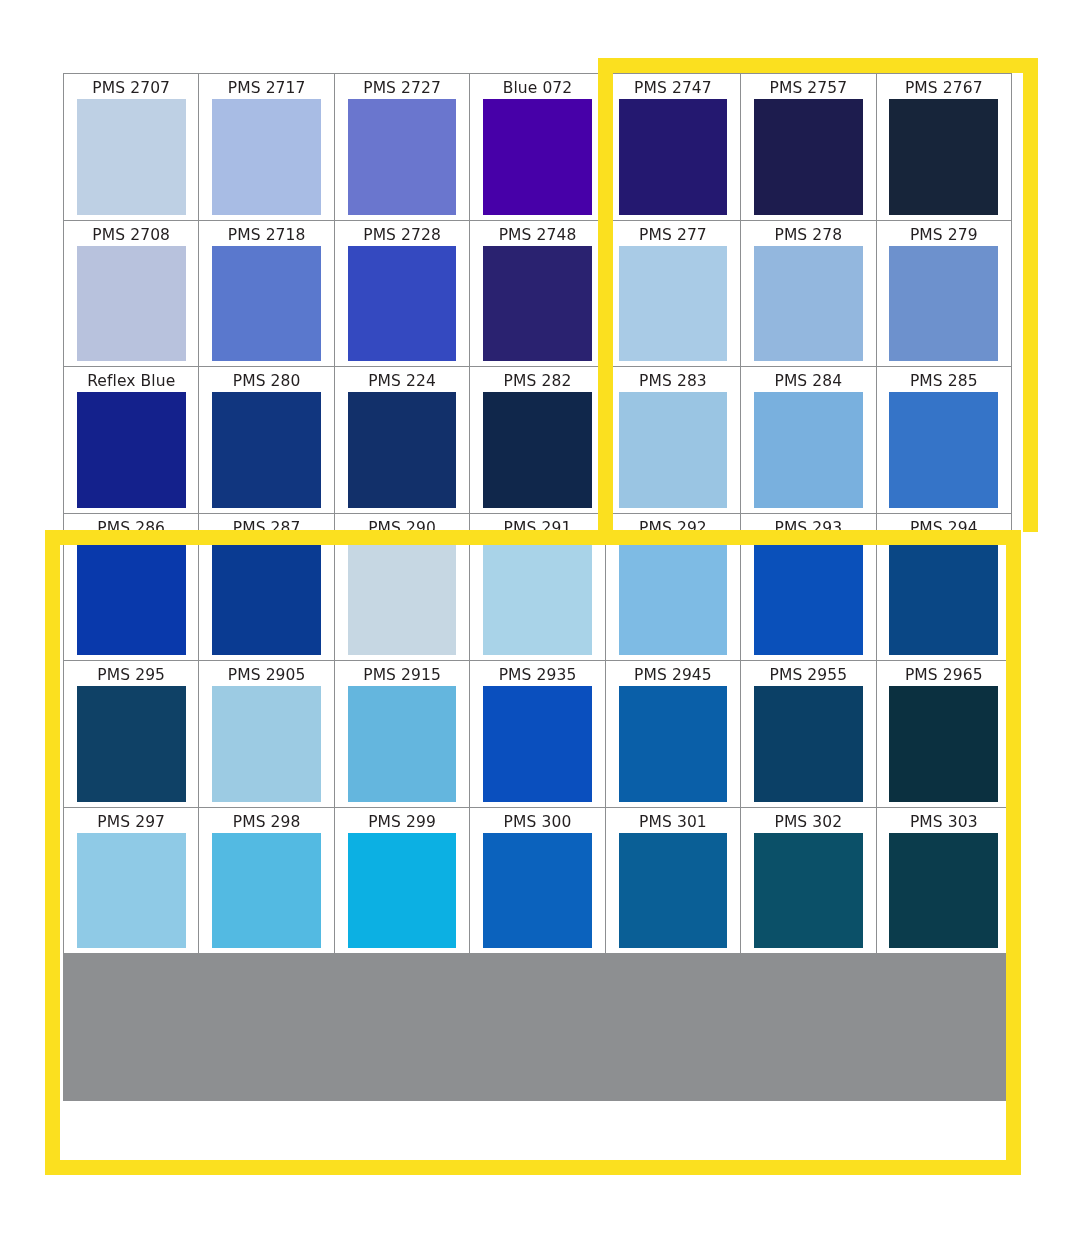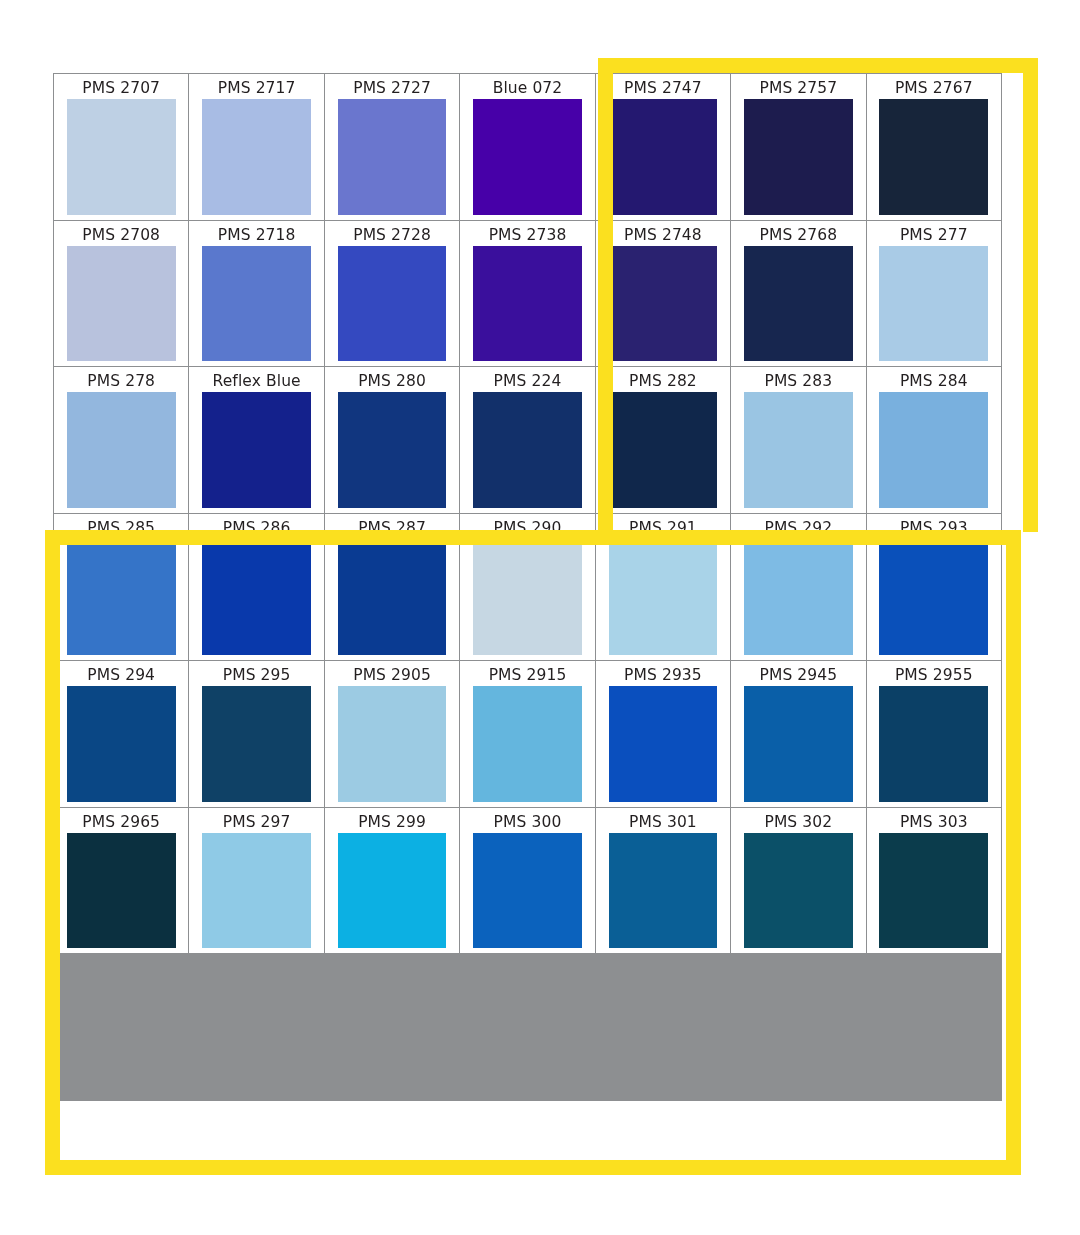--- a/index.html
+++ b/index.html
@@ -11,21 +11,21 @@
     width: 1080px;
     height: 1235px;
     font-family: "DejaVu Sans", "Liberation Sans", sans-serif;
     position: relative;
     overflow: hidden;
   }
 
   
   #chart-root {
     position: absolute;
-    left: 53px;
+    left: 63px;
     top: 73px;
     width: 949px;
     height: 1028px;
   }
   .grid {
     display: grid;
     grid-template-columns: repeat(7, 1fr);
     grid-template-rows: repeat(7, 1fr);
     width: 100%;
     height: 100%;
@@ -122,40 +122,36 @@
       </div>
       <div class="cell">
         <div class="cell-label">PMS 2718</div>
         <div class="cell-swatch" style="background: rgb(90, 120, 205);"></div>
       </div>
       <div class="cell">
         <div class="cell-label">PMS 2728</div>
         <div class="cell-swatch" style="background: rgb(52, 73, 192);"></div>
       </div>
       <div class="cell">
-        <div class="cell-label">PMS 2738</div>
-        <div class="cell-swatch" style="background: rgb(58, 15, 156);"></div>
-      </div>
-      <div class="cell">
         <div class="cell-label">PMS 2748</div>
         <div class="cell-swatch" style="background: rgb(42, 34, 112);"></div>
       </div>
       <div class="cell">
-        <div class="cell-label">PMS 2768</div>
-        <div class="cell-swatch" style="background: rgb(23, 38, 79);"></div>
-      </div>
-      <div class="cell">
         <div class="cell-label">PMS 277</div>
         <div class="cell-swatch" style="background: rgb(169, 203, 230);"></div>
       </div>
       <div class="cell">
         <div class="cell-label">PMS 278</div>
         <div class="cell-swatch" style="background: rgb(147, 183, 222);"></div>
       </div>
       <div class="cell">
+        <div class="cell-label">PMS 279</div>
+        <div class="cell-swatch" style="background: rgb(109, 145, 205);"></div>
+      </div>
+      <div class="cell">
         <div class="cell-label">Reflex Blue</div>
         <div class="cell-swatch" style="background: rgb(20, 33, 140);"></div>
       </div>
       <div class="cell">
         <div class="cell-label">PMS 280</div>
         <div class="cell-swatch" style="background: rgb(17, 54, 127);"></div>
       </div>
       <div class="cell">
         <div class="cell-label">PMS 224</div>
         <div class="cell-swatch" style="background: rgb(18, 48, 106);"></div>
@@ -230,20 +226,24 @@
       </div>
       <div class="cell">
         <div class="cell-label">PMS 2965</div>
         <div class="cell-swatch" style="background: rgb(11, 48, 64);"></div>
       </div>
       <div class="cell">
         <div class="cell-label">PMS 297</div>
         <div class="cell-swatch" style="background: rgb(143, 202, 230);"></div>
       </div>
       <div class="cell">
+        <div class="cell-label">PMS 298</div>
+        <div class="cell-swatch" style="background: rgb(83, 186, 226);"></div>
+      </div>
+      <div class="cell">
         <div class="cell-label">PMS 299</div>
         <div class="cell-swatch" style="background: rgb(12, 176, 227);"></div>
       </div>
       <div class="cell">
         <div class="cell-label">PMS 300</div>
         <div class="cell-swatch" style="background: rgb(11, 98, 189);"></div>
       </div>
       <div class="cell">
         <div class="cell-label">PMS 301</div>
         <div class="cell-swatch" style="background: rgb(10, 95, 150);"></div>

